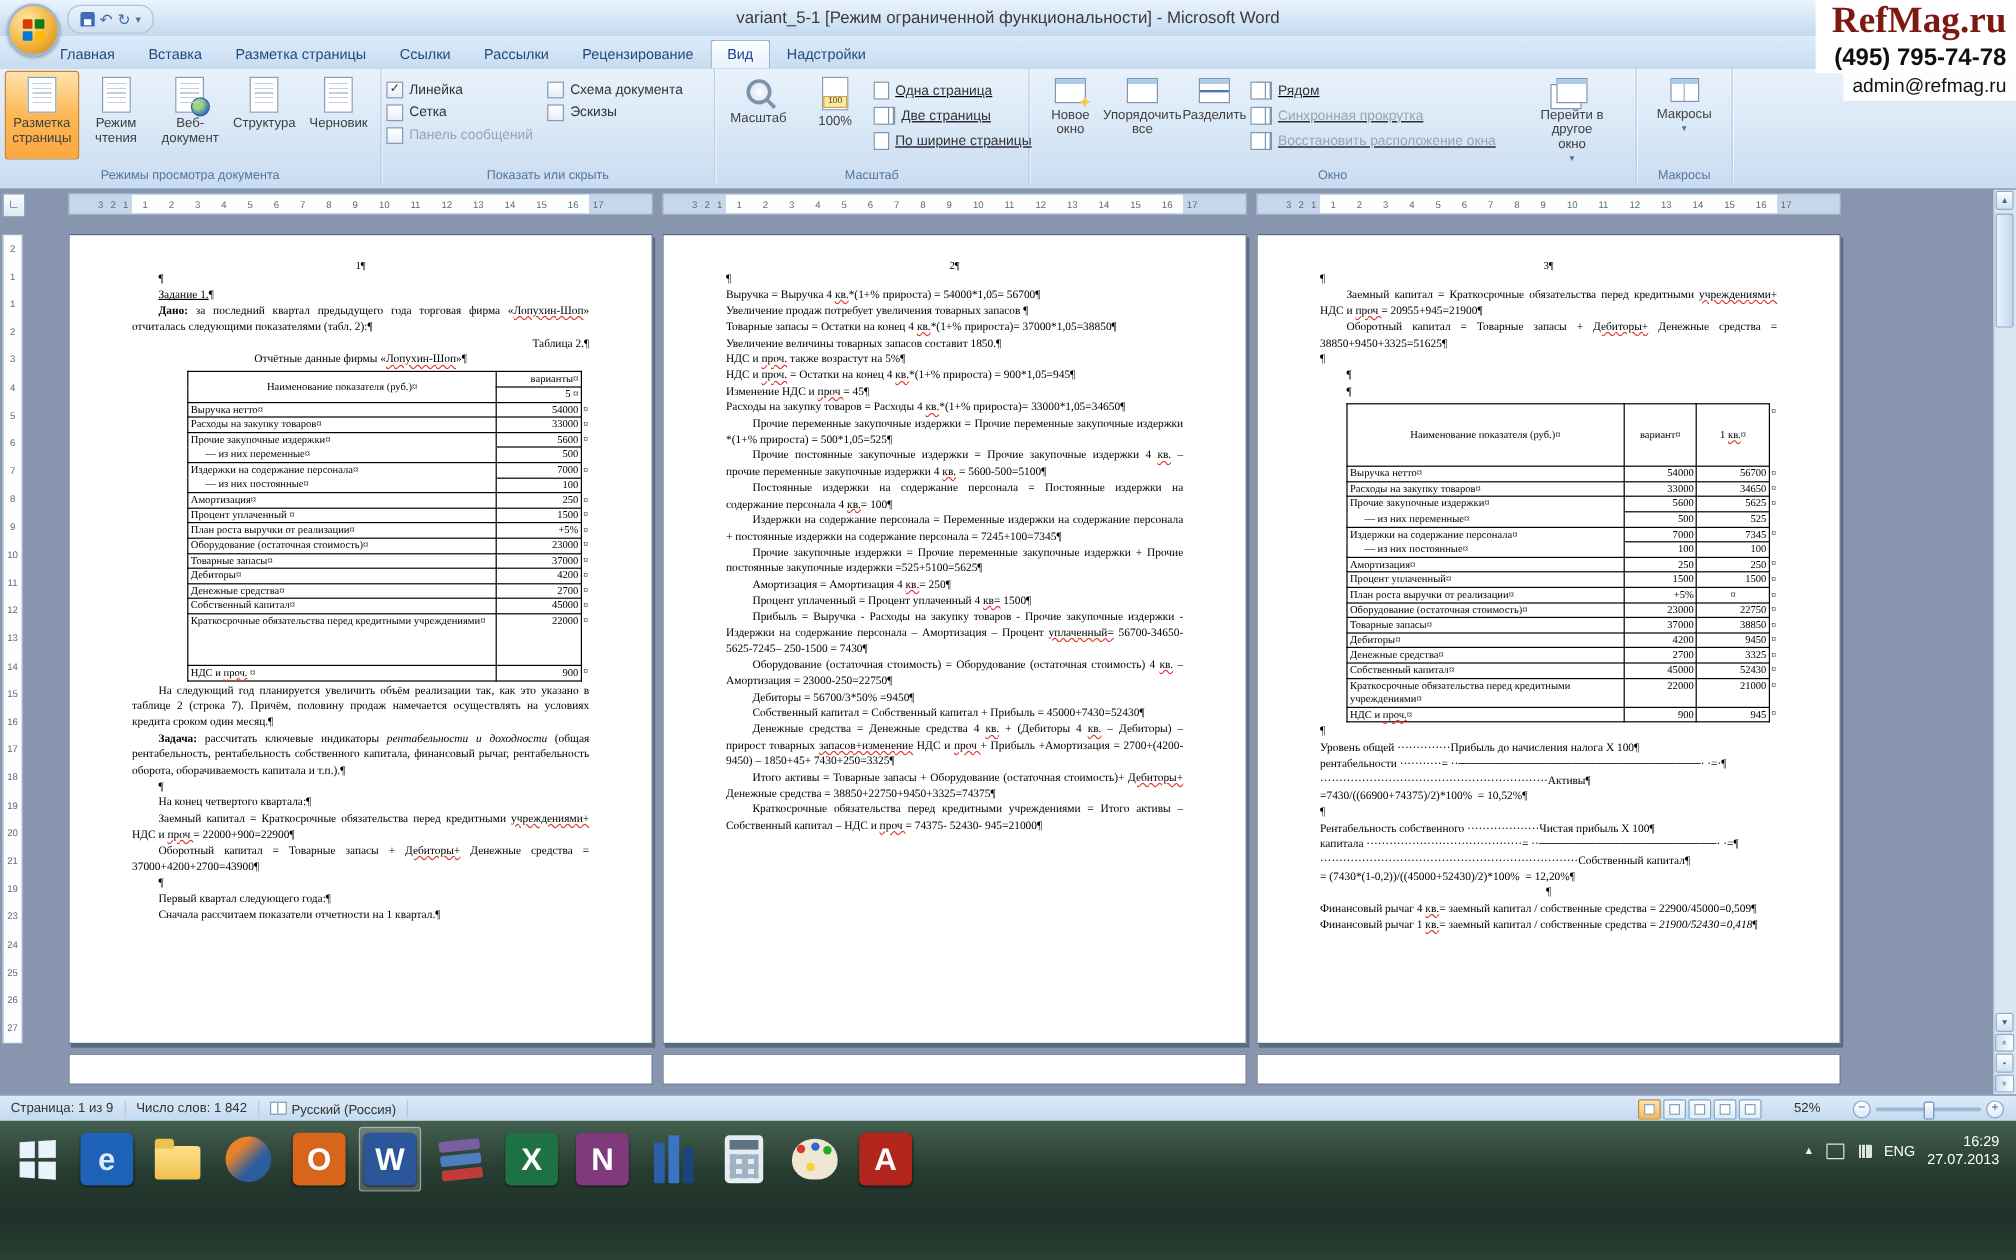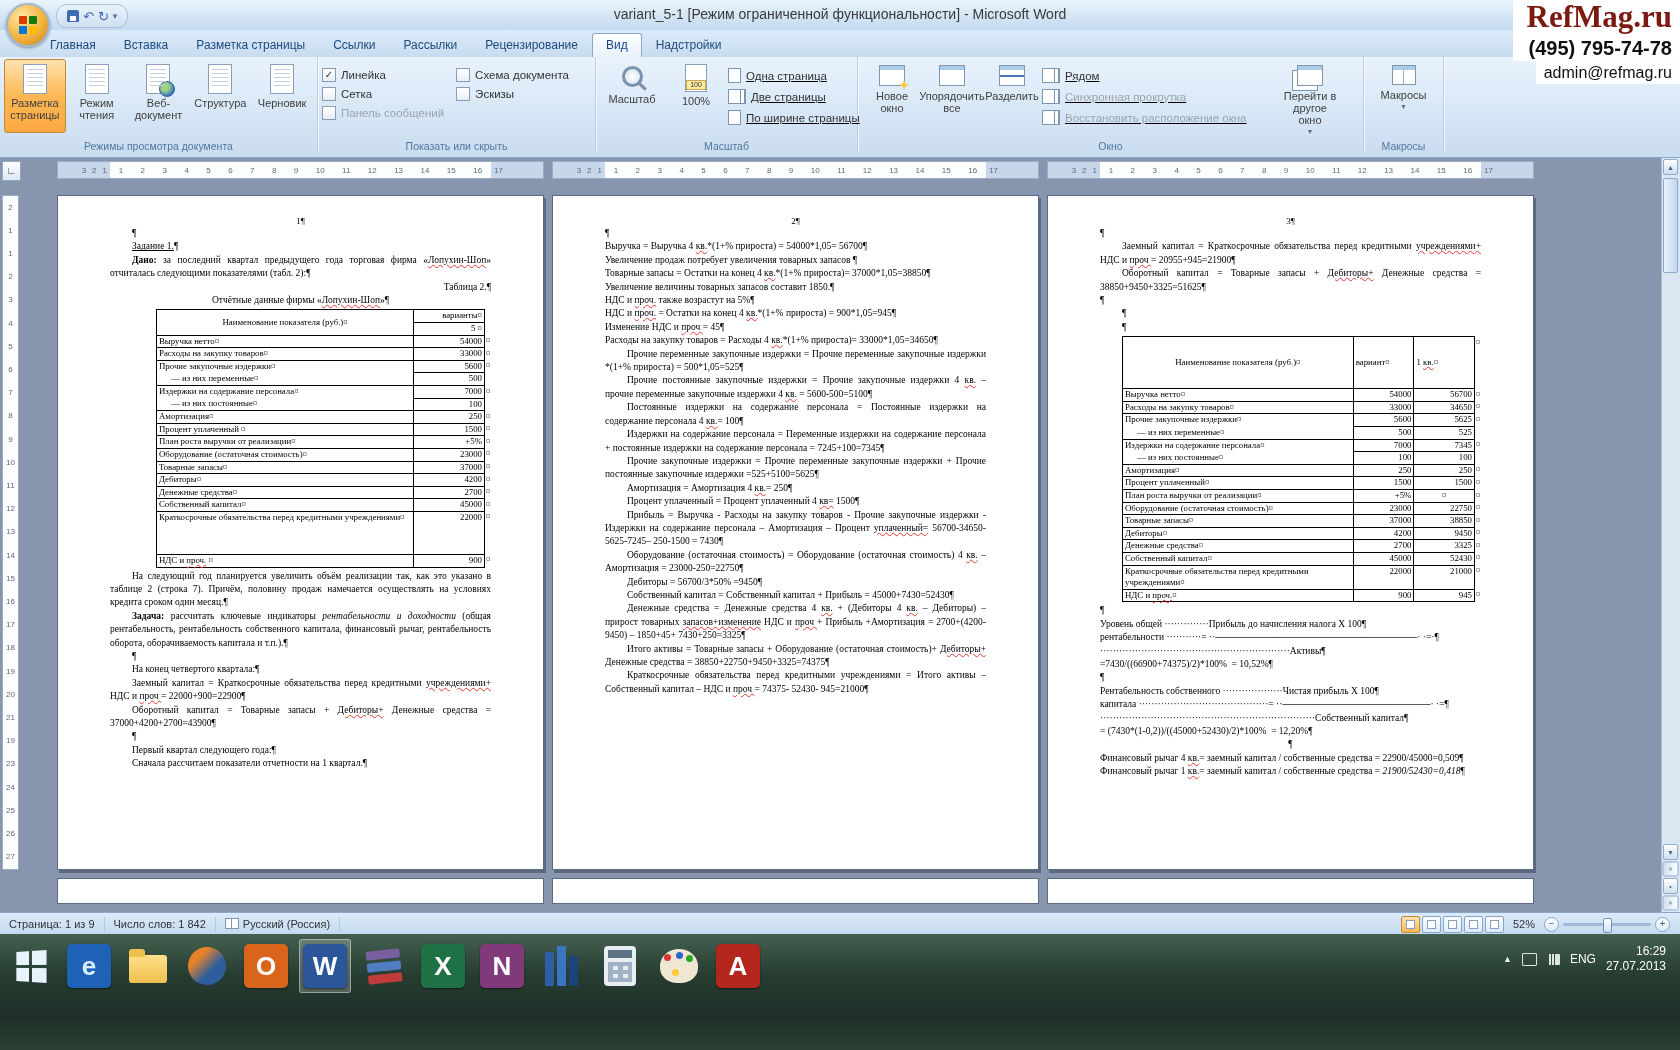--- a/index.html
+++ b/index.html
@@ -95,42 +95,42 @@
   .f{text-align:left;text-indent:0;white-space:pre-wrap;}
   .cf{text-align:center;text-indent:0;}
   .b{font-weight:bold;}
   .bu{font-weight:normal;text-decoration:underline;}
   .sp{text-decoration:underline wavy #e03a2f;text-decoration-thickness:1px;text-underline-offset:1px;}
   .it{font-style:italic;}
   .doctable{border-collapse:collapse;font-size:8.8px;line-height:11.6px;margin-top:2px;margin-bottom:2px;color:#000;
     font-family:"Liberation Serif","DejaVu Serif",serif;}
   .doctable td,.doctable th{border:1px solid #000;padding:0 2px;vertical-align:top;font-weight:normal;text-align:left;}
   .doctable .nmh{text-align:center;vertical-align:middle;}
-  .doctable .vh{text-align:left;vertical-align:middle;margin-left:34px;}
+  .doctable .vh{text-align:center;vertical-align:middle;margin-left:34px;}
   .doctable .v{text-align:right;}
   .doctable .vc{text-align:center;}
   .doctable .subn{padding-left:14px;}
   .doctable .nt{border-top:none;margin-left:32px;}
   .doctable .nb{border-bottom:none;}
   .doctable .mkc{border:none;font-size:8px;padding:0 0 0 1px;}
   .strip{position:absolute;top:720px;width:487px;height:26px;background:#fff;border:1px solid #5c6b84;box-sizing:border-box;}
   .scroll{position:absolute;right:0;top:0;width:18px;height:754px;background:#dbe6f3;border-left:1px solid #aabdd4;}
   .sbtn2{position:absolute;left:1px;width:15px;height:16px;background:linear-gradient(#fdfeff,#cfe0f1);
     border:1px solid #93abc7;border-radius:2px;font-size:7px;color:#44618a;text-align:center;line-height:15px;box-sizing:border-box;}
   .sthumb{position:absolute;left:1px;top:20px;width:15px;height:95px;background:linear-gradient(90deg,#e9f2fb,#c2d8ee);
     border:1px solid #8fa9c8;border-radius:2px;box-sizing:border-box;}
 
   
   .statusbar{position:absolute;top:912px;left:0;right:0;height:22px;
     background:linear-gradient(#dcebfa,#c3d9ef);border-top:1px solid #8ba8c8;display:flex;align-items:center;
     font-size:11px;color:#333;}
   .st-item{padding:0 9px;border-right:1px solid #b3c9de;height:15px;line-height:15px;cursor:default;white-space:nowrap;}
   .st-book{display:inline-block;width:12px;height:9px;background:#fff;border:1px solid #7e96b0;margin-right:4px;position:relative;top:1px;}
   .st-book::after{content:"";position:absolute;left:5px;top:0;bottom:0;width:1px;background:#7e96b0;}
-  .st-right{margin-left:auto;display:flex;align-items:center;gap:3px;padding-right:10px;}
+  .st-right{margin-left:auto;display:flex;align-items:center;gap:21px;padding-right:10px;}
   .vmini{width:17px;height:15px;border:1px solid #89a6c6;background:linear-gradient(#fbfdff,#dcebfa);border-radius:2px;position:relative;}
   .vmini.on{background:linear-gradient(#ffe2ae,#fcb854);border-color:#c08b37;}
   .vmini::after{content:"";position:absolute;inset:3px 4px;background:#fff;border:1px solid #8aa0b8;}
   .zoomlbl{margin:0 6px;font-size:11px;color:#333;}
   .zslider{display:flex;align-items:center;gap:4px;}
   .zbtn{width:13px;height:13px;border:1px solid #89a6c6;border-radius:50%;background:linear-gradient(#fff,#dcebfa);
     font-size:10px;line-height:11px;text-align:center;color:#44618a;}
   .ztrack{width:88px;height:3px;background:#9fb8d6;position:relative;border-radius:2px;}
   .zthumb{position:absolute;left:40px;top:-5px;width:7px;height:13px;background:linear-gradient(#fdfeff,#cfe0f1);border:1px solid #6e93bd;border-radius:2px;}
 

